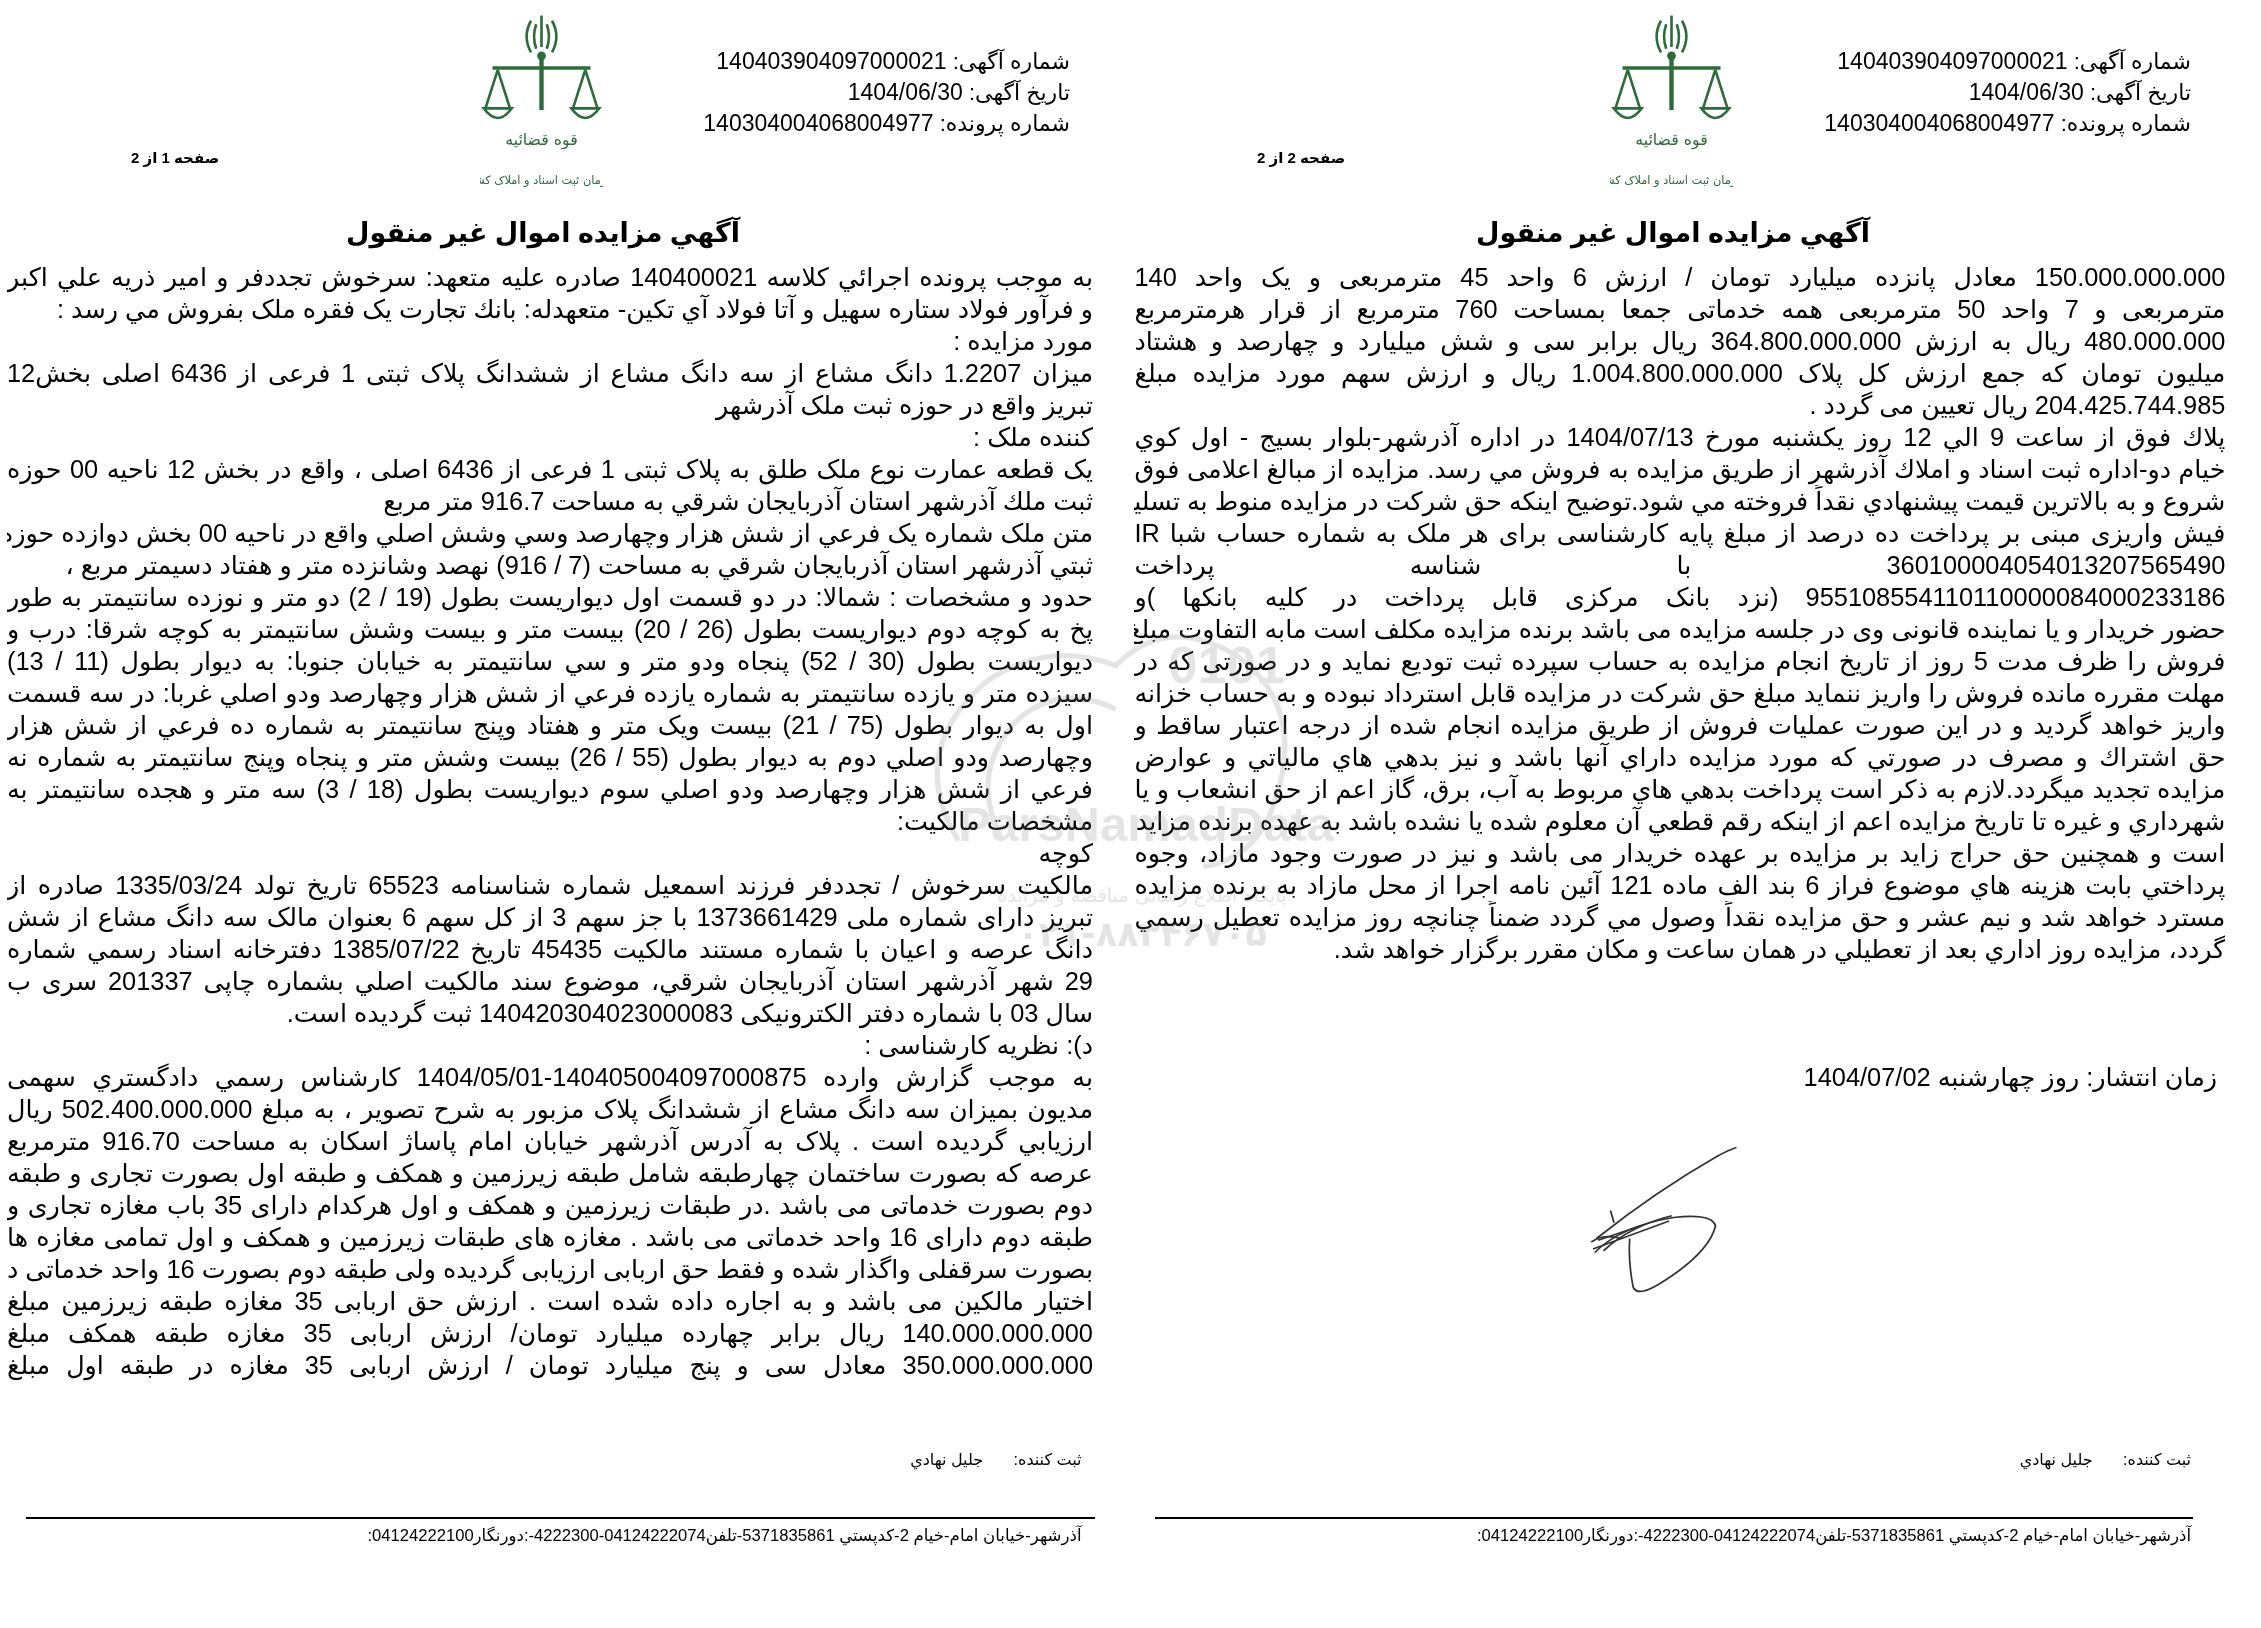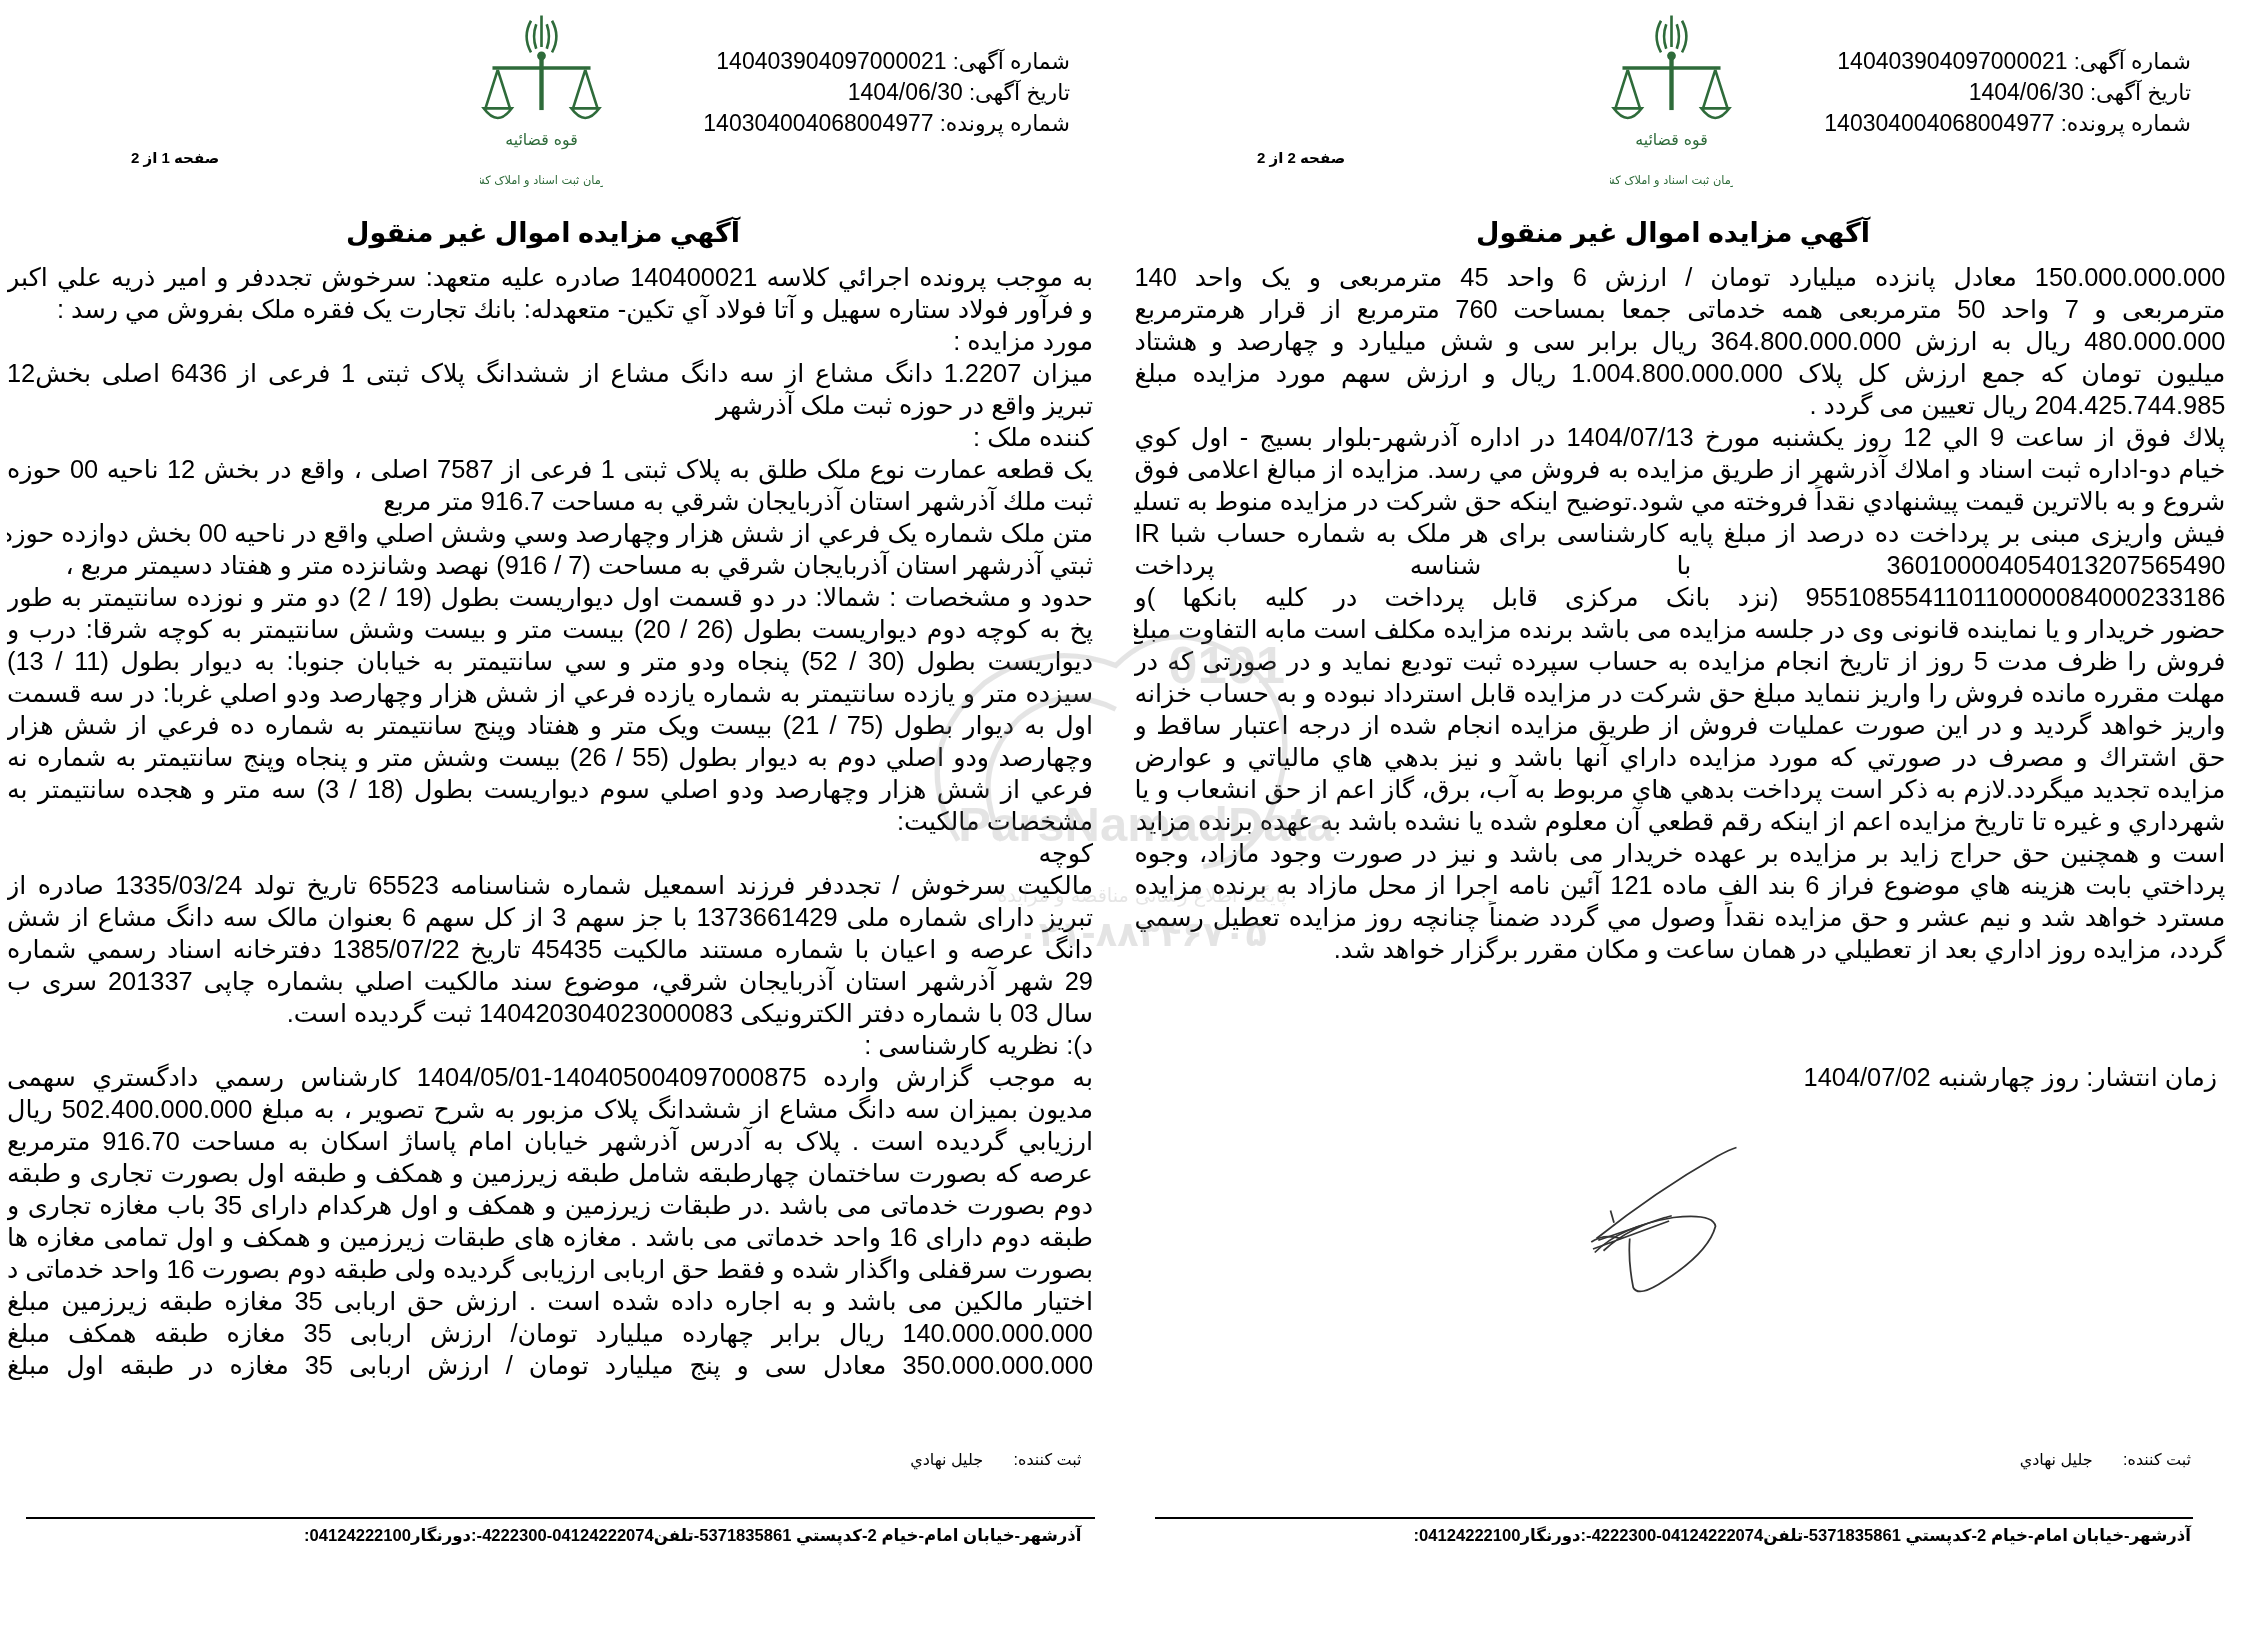--- a/index.html
+++ b/index.html
@@ -46,21 +46,21 @@
 
   .registrar { position:absolute; top:1450px; direction:rtl; font-size:16px; white-space:nowrap; }
   #page-left .registrar { right:24.5px; }
   #page-right .registrar { right:70px; }
   .registrar .name { margin-right:26px; }
 
   .rule { position:absolute; top:1517px; height:1.8px; background:#000; }
   #page-left .rule { left:26px; width:1069px; }
   #page-right .rule { left:24.5px; width:1038px; }
 
-  .address { position:absolute; top:1526px; direction:rtl; font-size:16.6px; white-space:nowrap;font-weight:bold; }
+  .address { position:absolute; top:1526px; direction:rtl; font-size:16.6px; white-space:nowrap; }
   #page-left .address { right:24.5px; }
   #page-right .address { right:70px; }
 
   .watermark { position:absolute; left:853px; top:578px; width:543px; height:385px; opacity:0.22; pointer-events:none; }
   .watermark svg { width:100%; height:100%; }
 </style>
 </head>
 <body>
 
 <div class="page" id="page-left">
@@ -99,21 +99,21 @@
   <div class="pagenum">صفحه 1 از 2</div>
   <div class="title">آگهي مزايده اموال غير منقول</div>
 
   <div class="body">
     <span class="line">به موجب پرونده اجرائي كلاسه 140400021 صادره عليه متعهد: سرخوش تجددفر و امير ذريه علي اكبر</span>
     <span class="line last">و فرآور فولاد ستاره سهيل و آتا فولاد آي تكين- متعهدله: بانك تجارت يک فقره ملک بفروش مي رسد :</span>
     <span class="line last">مورد مزايده :</span>
     <span class="line">ميزان 1.2207 دانگ مشاع از سه دانگ مشاع از ششدانگ پلاک ثبتی 1 فرعی از 6436 اصلی بخش12</span>
     <span class="line last">تبريز واقع در حوزه ثبت ملک آذرشهر</span>
     <span class="line last">كننده ملک :</span>
-    <span class="line">يک قطعه عمارت نوع ملک طلق به پلاک ثبتی 1 فرعی از 7587 اصلی ، واقع در بخش 12 ناحيه 00 حوزه</span>
+    <span class="line">يک قطعه عمارت نوع ملک طلق به پلاک ثبتی 1 فرعی از 6436 اصلی ، واقع در بخش 12 ناحيه 00 حوزه</span>
     <span class="line last">ثبت ملك آذرشهر استان آذربايجان شرقي به مساحت 916.7 متر مربع</span>
     <span class="line">متن ملک شماره يک فرعي از شش هزار وچهارصد وسي وشش اصلي واقع در ناحيه 00 بخش دوازده حوزه</span>
     <span class="line last">ثبتي آذرشهر استان آذربايجان شرقي به مساحت (7 / 916) نهصد وشانزده متر و هفتاد دسيمتر مربع ،</span>
     <span class="line">حدود و مشخصات : شمالا: در دو قسمت اول ديواريست بطول (19 / 2) دو متر و نوزده سانتيمتر به طور</span>
     <span class="line">پخ به كوچه دوم ديواريست بطول (26 / 20) بيست متر و بيست وشش سانتيمتر به كوچه شرقا: درب و</span>
     <span class="line">ديواريست بطول (30 / 52) پنجاه ودو متر و سي سانتيمتر به خيابان جنوبا: به ديوار بطول (11 / 13)</span>
     <span class="line">سيزده متر و يازده سانتيمتر به شماره يازده فرعي از شش هزار وچهارصد ودو اصلي غربا: در سه قسمت</span>
     <span class="line">اول به ديوار بطول (75 / 21) بيست ويک متر و هفتاد وپنج سانتيمتر به شماره ده فرعي از شش هزار</span>
     <span class="line">وچهارصد ودو اصلي دوم به ديوار بطول (55 / 26) بيست وشش متر و پنجاه وپنج سانتيمتر به شماره نه</span>
     <span class="line">فرعي از شش هزار وچهارصد ودو اصلي سوم ديواريست بطول (18 / 3) سه متر و هجده سانتيمتر به</span>

